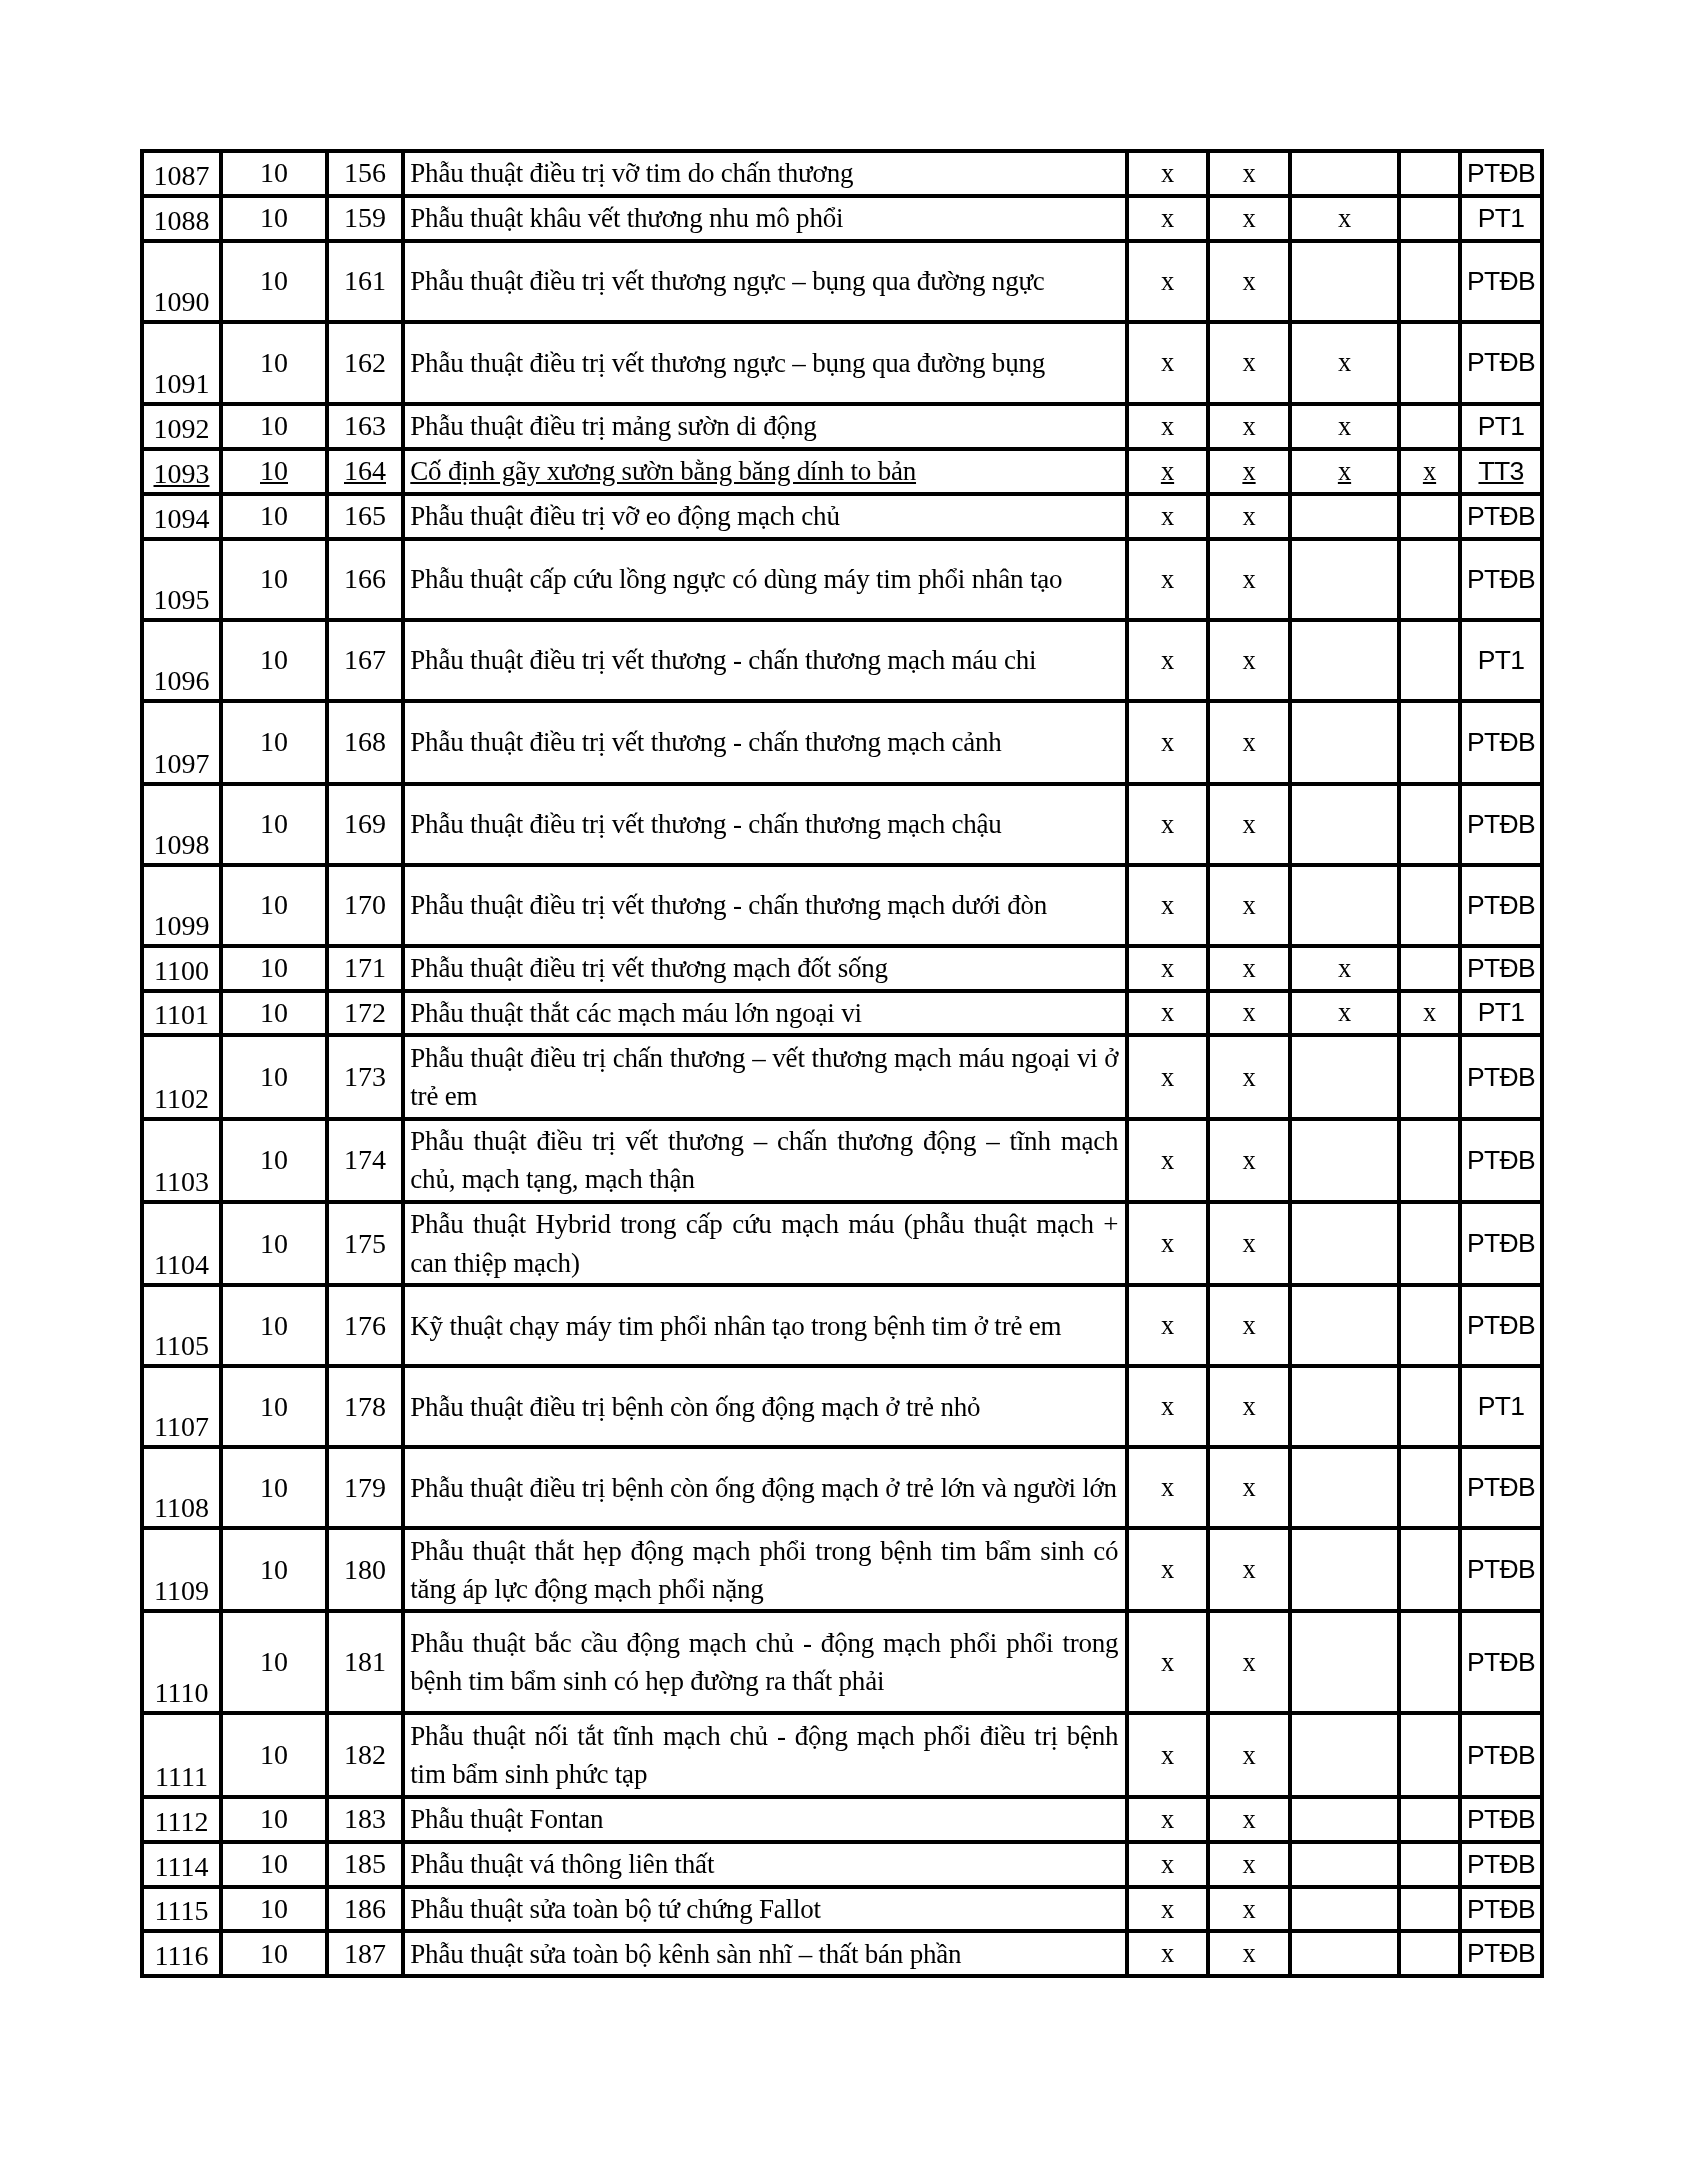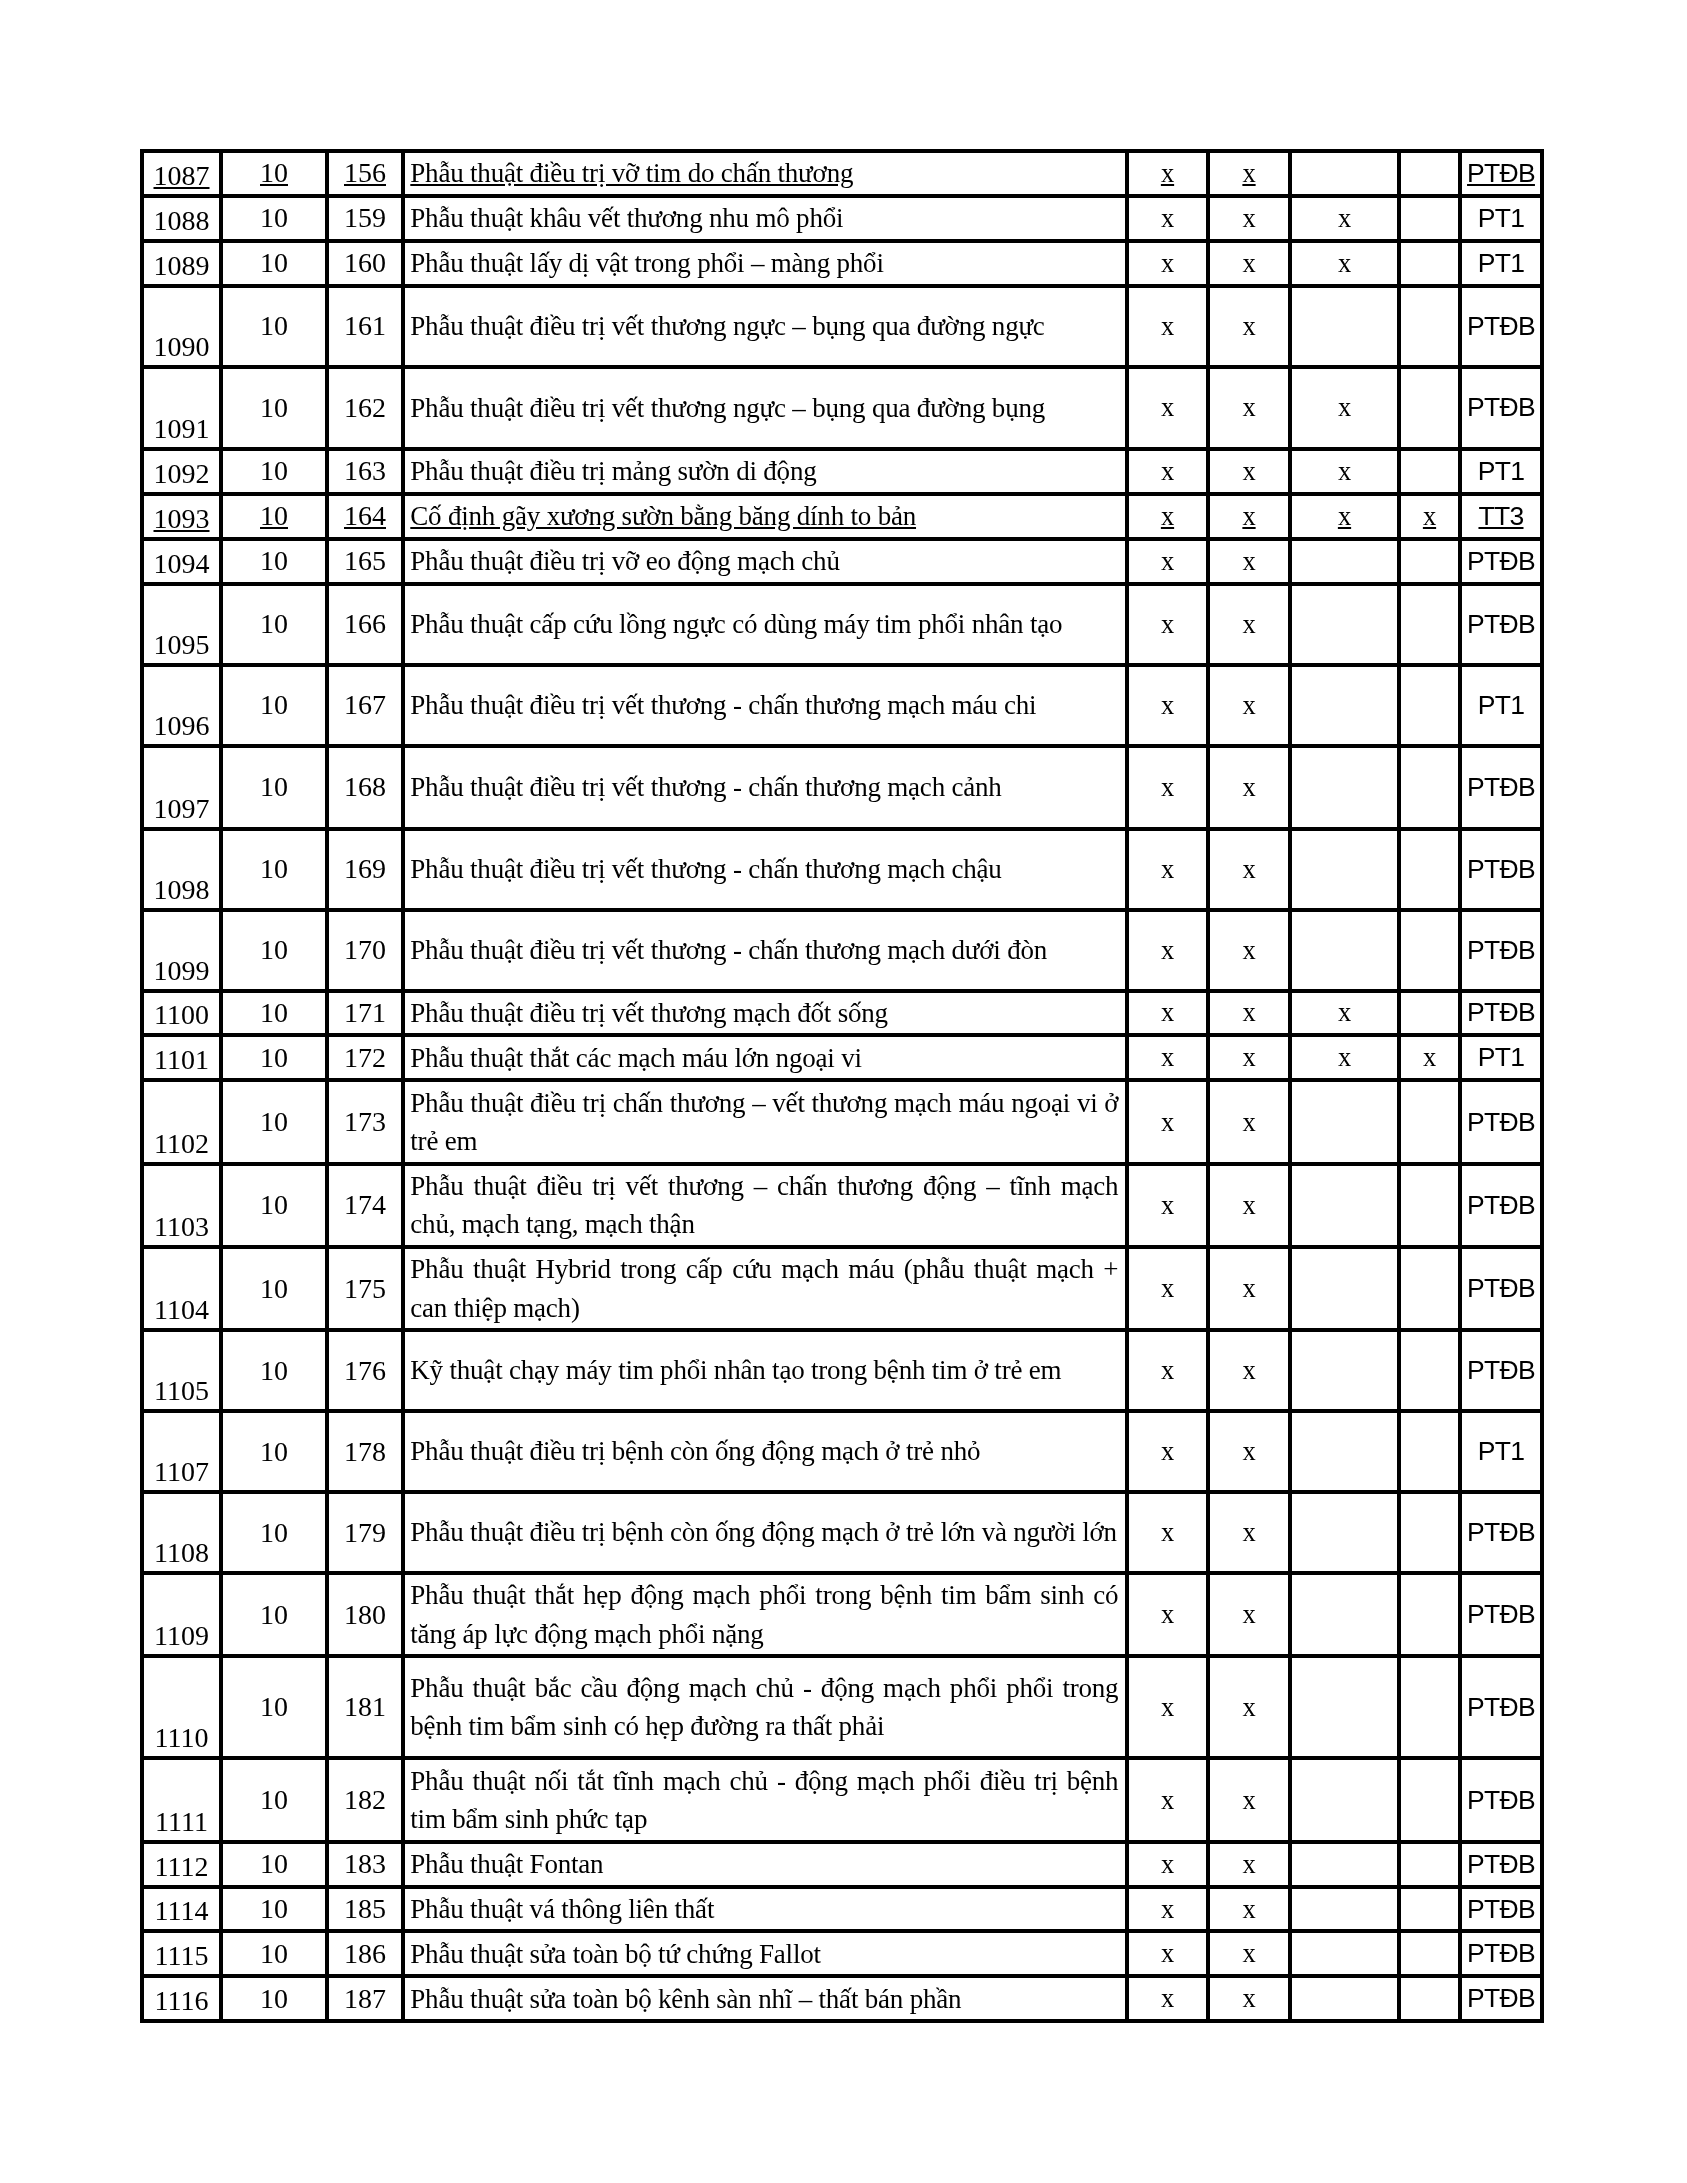--- a/index.html
+++ b/index.html
@@ -50,47 +50,36 @@
       <col style="width:106px">
       <col style="width:76px">
       <col style="width:724px">
       <col style="width:81px">
       <col style="width:82px">
       <col style="width:109px">
       <col style="width:61px">
       <col style="width:82px">
     </colgroup>
     <tbody>
-        <tr style="height: 40px; text-decoration: underline;">
+        <tr style="height: 40px;">
     <td class="c-code">1087</td>
     <td class="c-num">10</td>
     <td class="c-num">156</td>
     <td class="c-name">Phẫu thuật điều trị vỡ tim do chấn thương</td>
     <td class="c-mark">x</td>
     <td class="c-mark">x</td>
     <td class="c-mark"></td>
     <td class="c-mark"></td>
     <td class="c-cls">PTĐB</td>
   </tr>
         <tr style="height: 40px;">
     <td class="c-code">1088</td>
     <td class="c-num">10</td>
     <td class="c-num">159</td>
     <td class="c-name">Phẫu thuật khâu vết thương nhu mô phổi</td>
-    <td class="c-mark">x</td>
-    <td class="c-mark">x</td>
-    <td class="c-mark">x</td>
-    <td class="c-mark"></td>
-    <td class="c-cls">PT1</td>
-  </tr>
-        <tr style="height: 40px;">
-    <td class="c-code">1089</td>
-    <td class="c-num">10</td>
-    <td class="c-num">160</td>
-    <td class="c-name">Phẫu thuật lấy dị vật trong phổi – màng phổi</td>
     <td class="c-mark">x</td>
     <td class="c-mark">x</td>
     <td class="c-mark">x</td>
     <td class="c-mark"></td>
     <td class="c-cls">PT1</td>
   </tr>
         <tr style="height: 81px;">
     <td class="c-code">1090</td>
     <td class="c-num">10</td>
     <td class="c-num">161</td>

